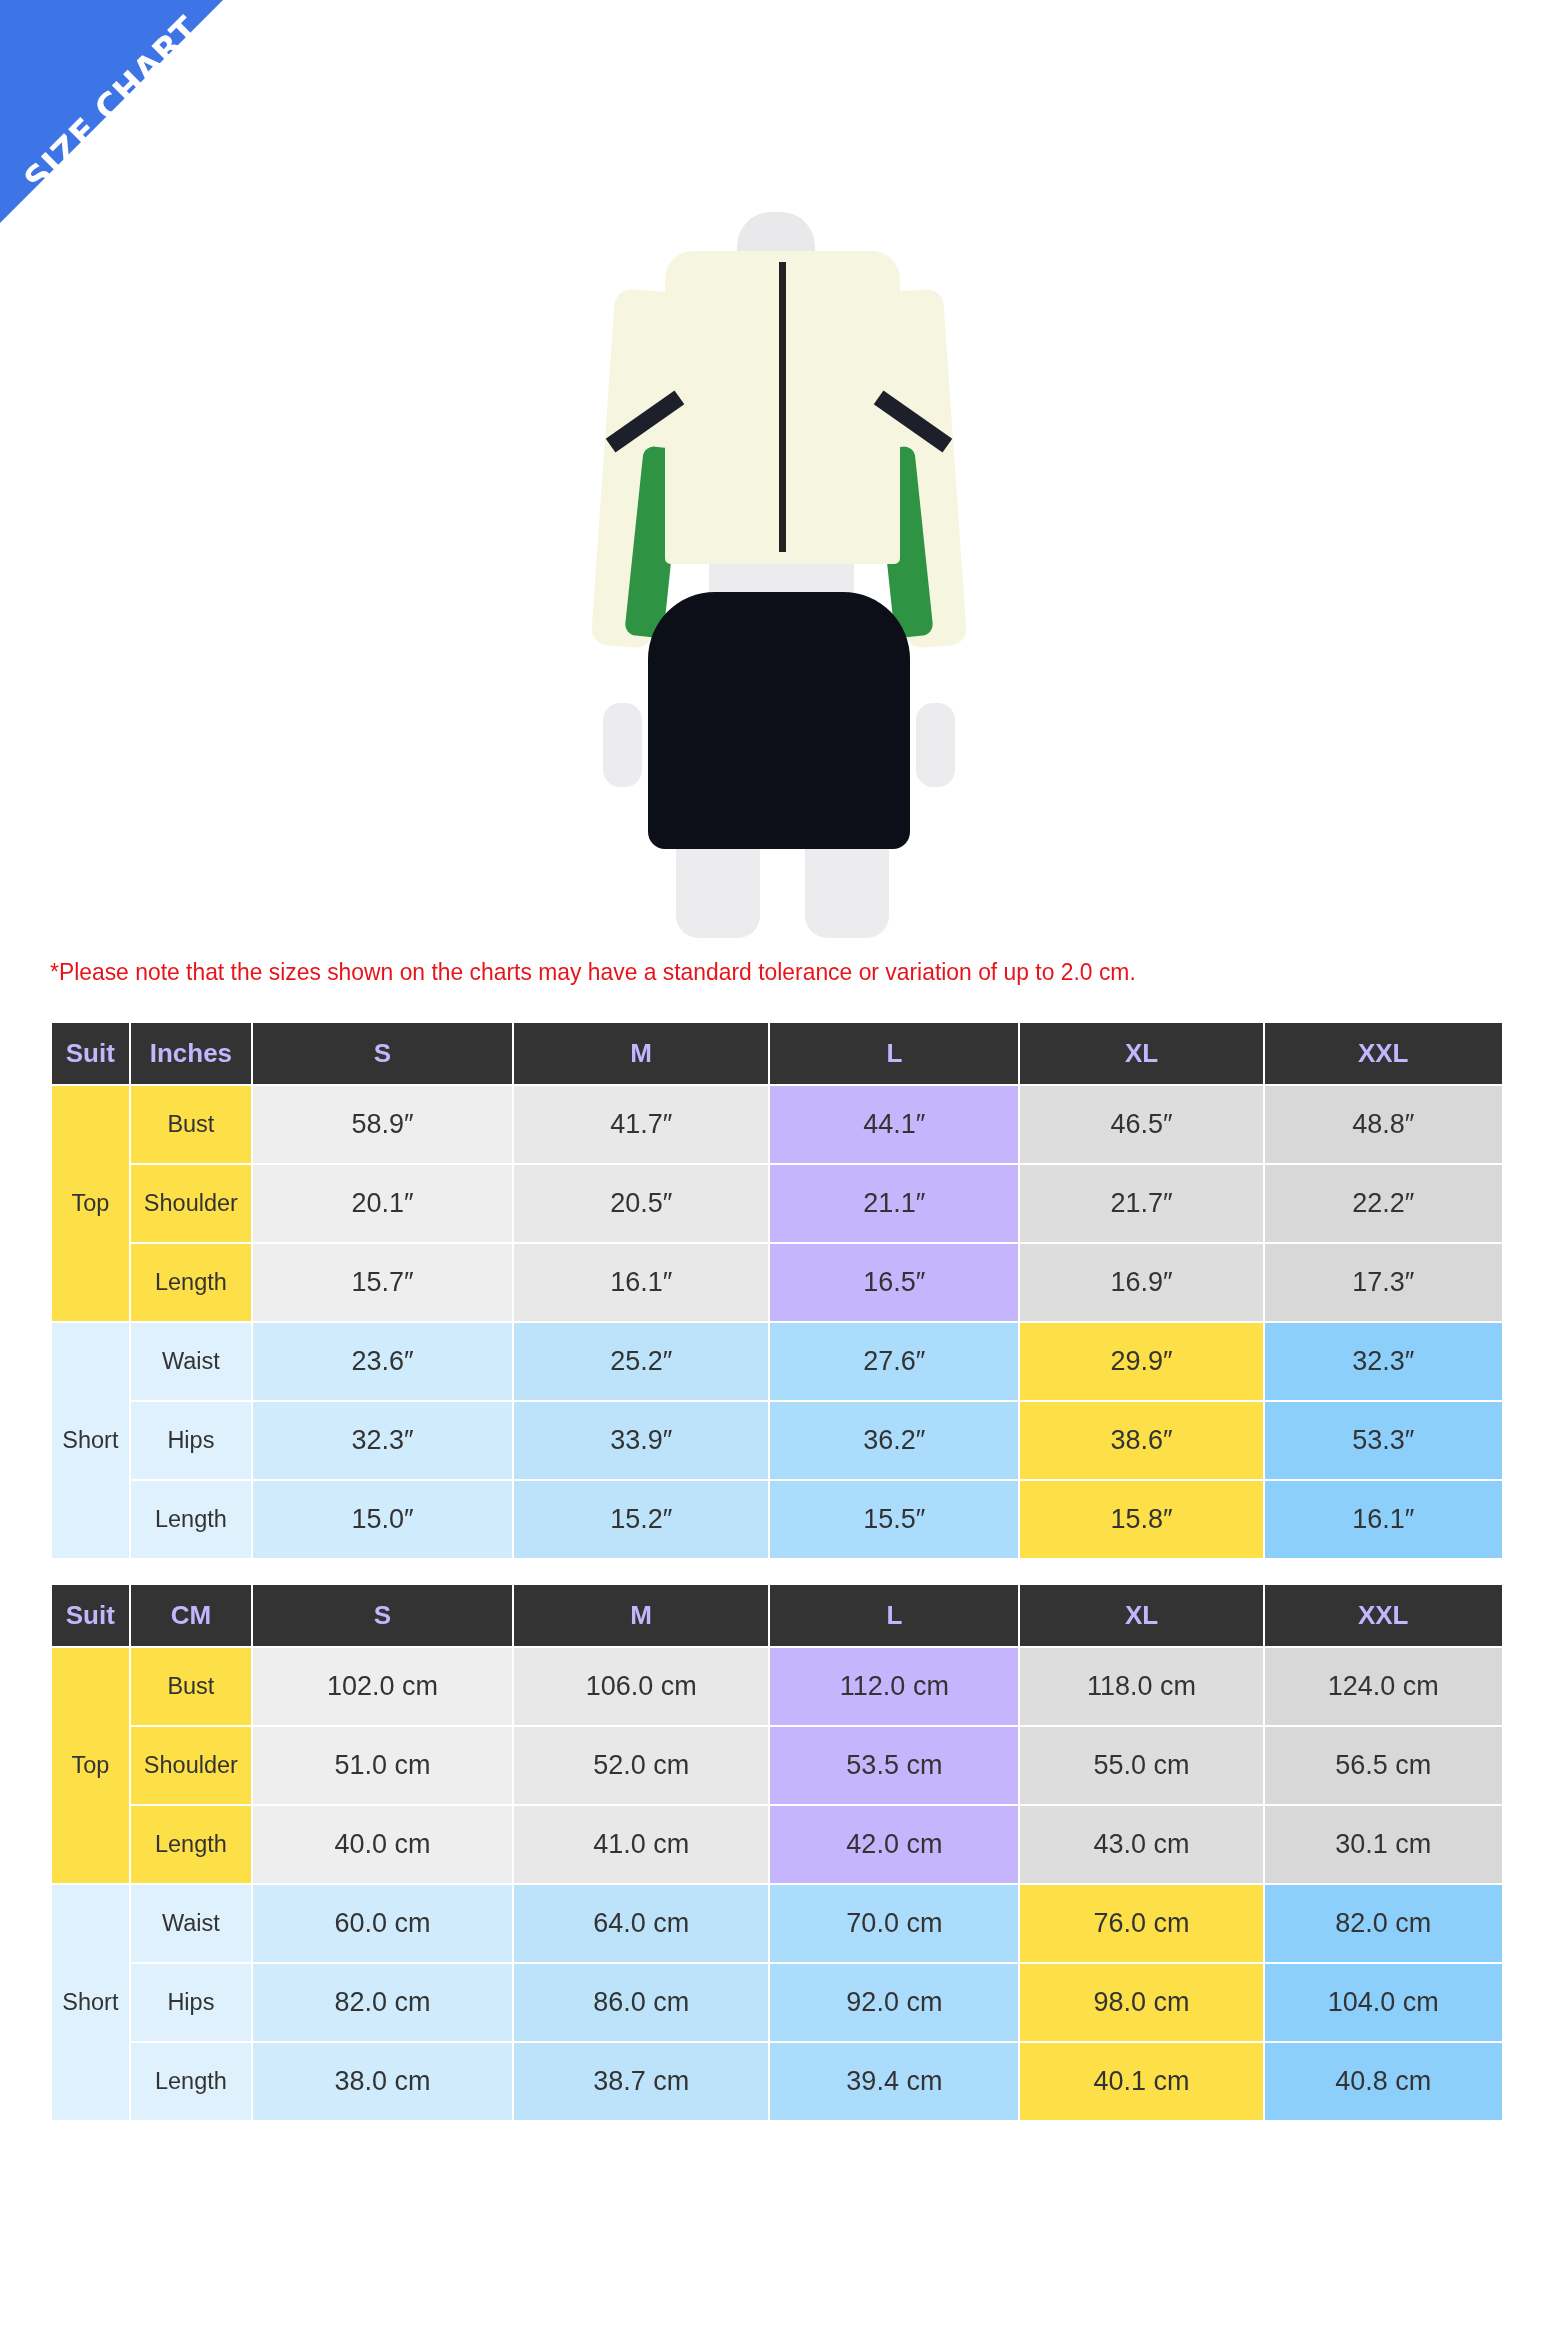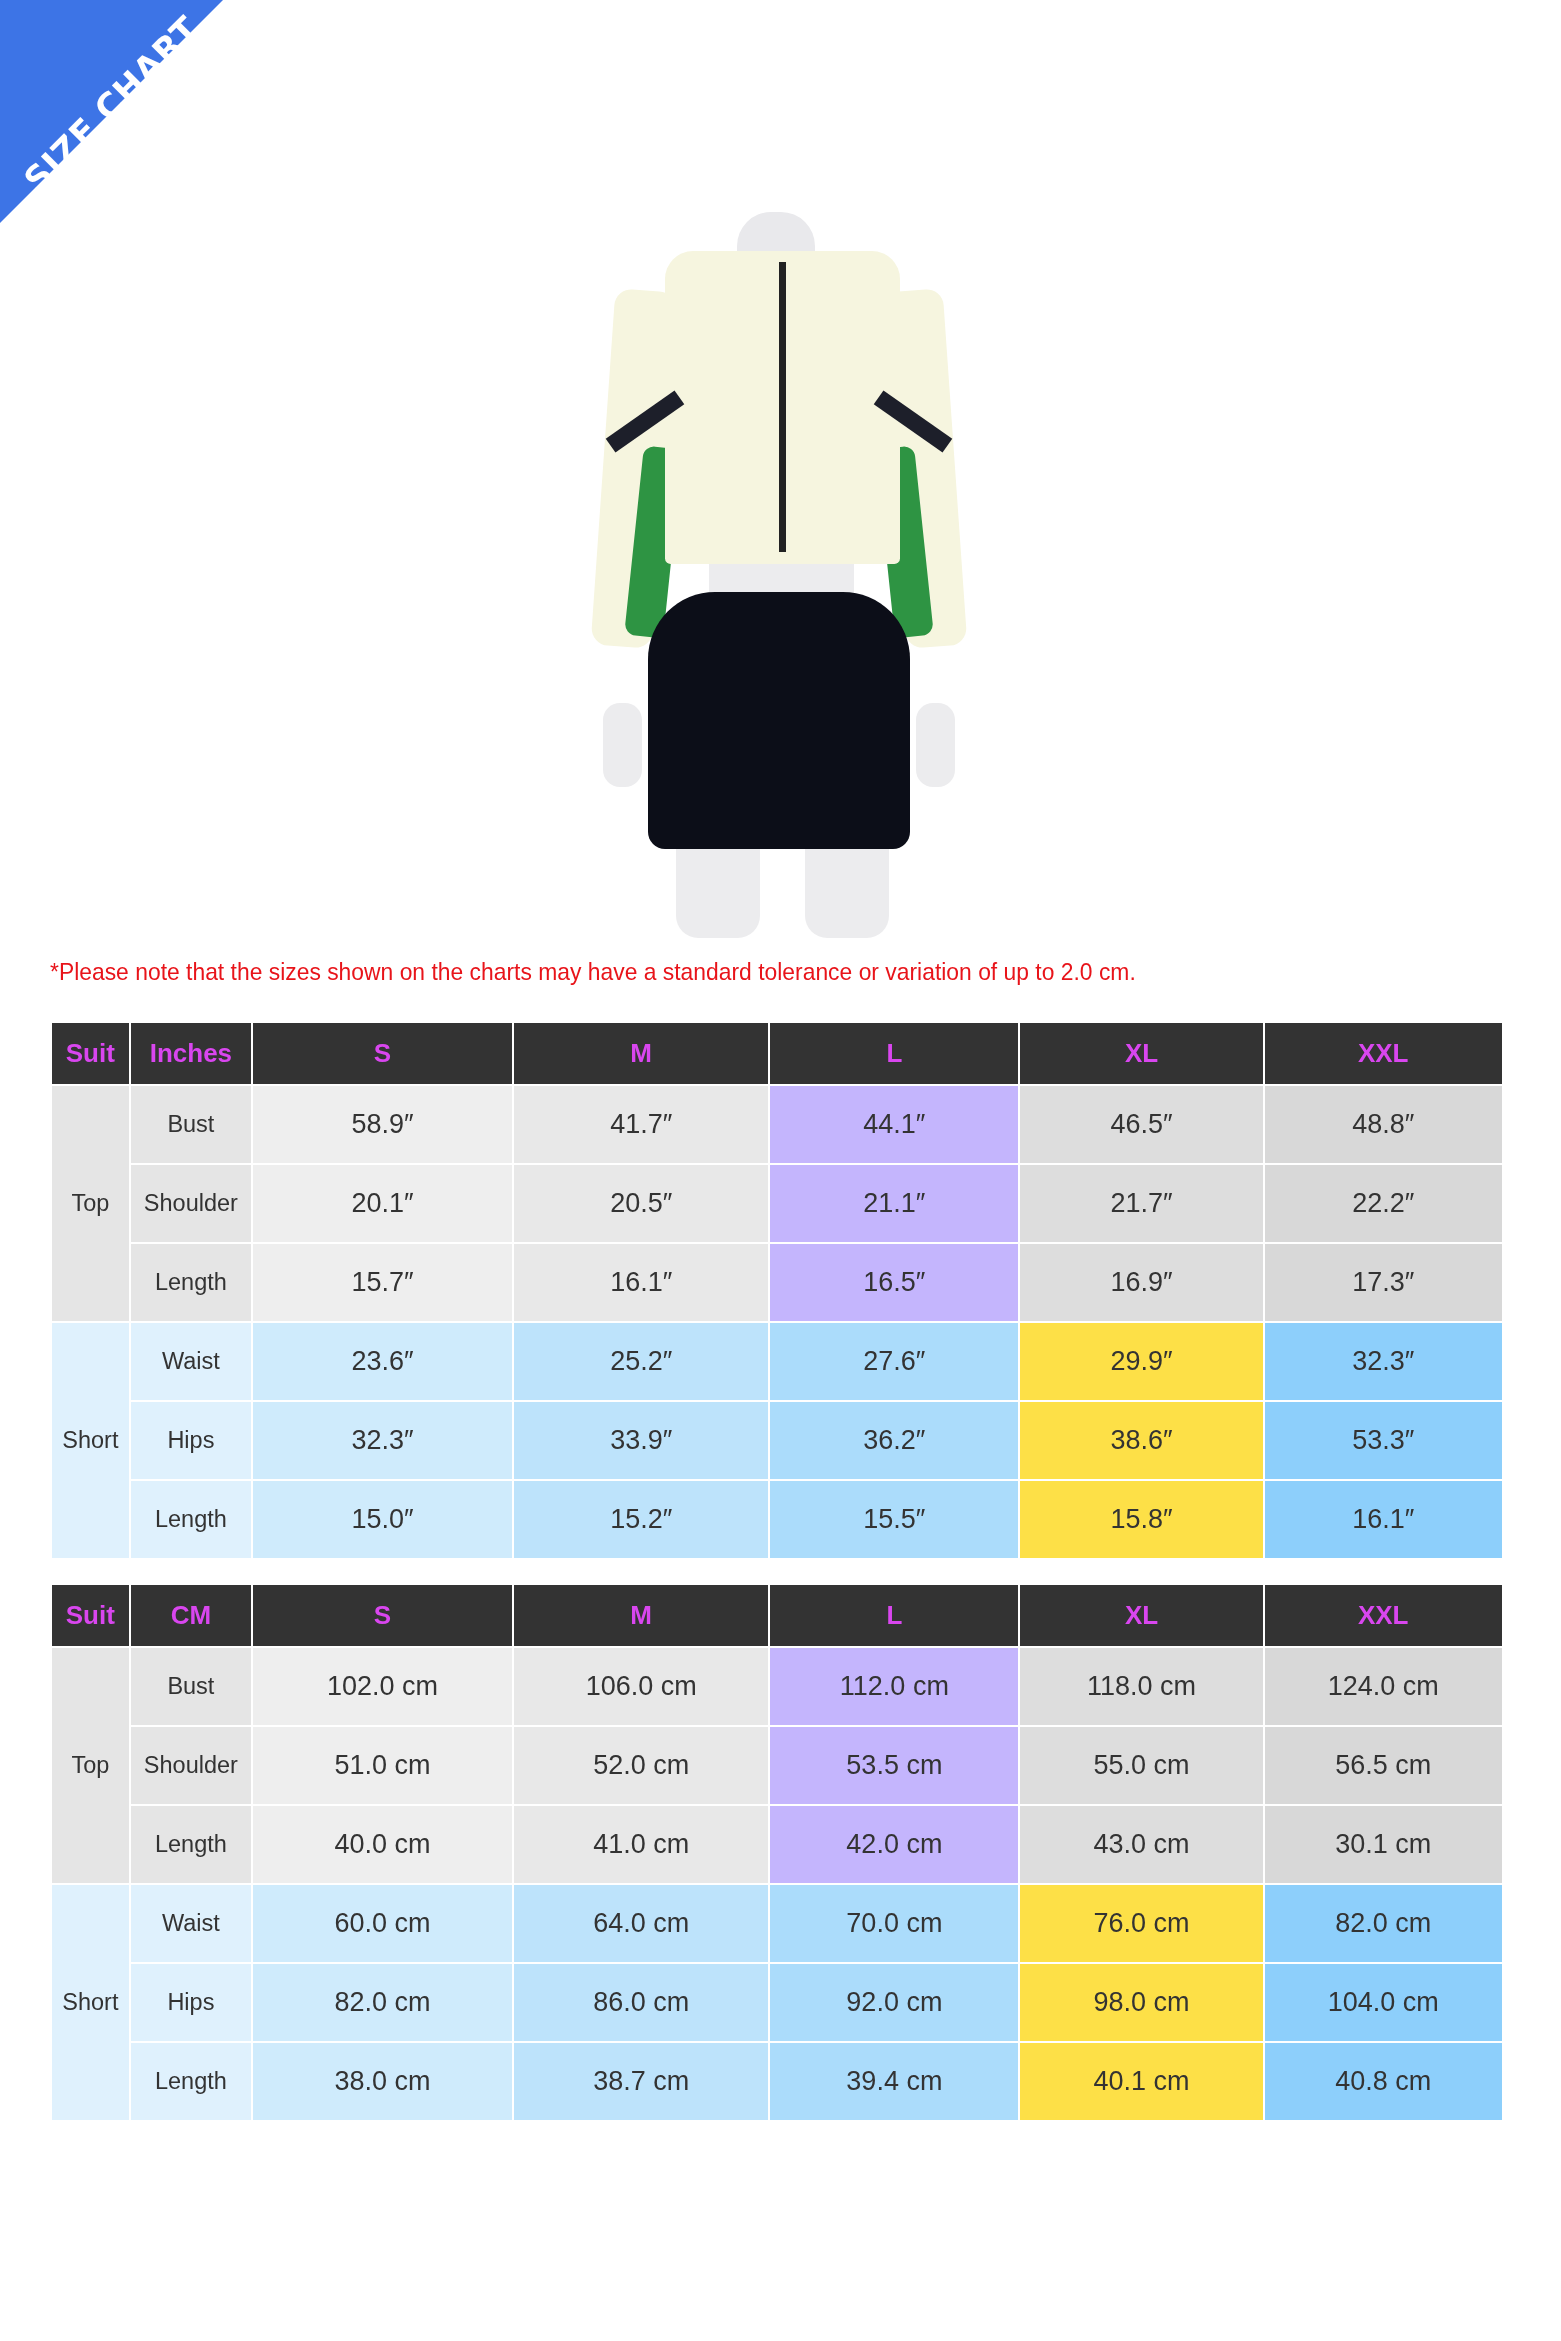--- a/index.html
+++ b/index.html
@@ -33,26 +33,26 @@
   .legs { position: absolute; left: 84px; top: 637px; width: 235px; height: 89px; }
   .leg { position: absolute; top: 0; width: 84px; height: 89px; background: #ececee; border-radius: 0 0 22.3px 22.3px; }
   .leg.l { left: 11.2px; } .leg.r { left: 140px; }
   .hand { position: absolute; top: 491px; width: 39px; height: 84px; background: #ececee; border-radius: 17px; }
   .hand.l { left: 22.3px; } .hand.r { left: 335px; }
 
   .note { position: absolute; left: 50px; top: 958px; font-size: 24.6px; color: #e8141a;
           font-family: "Liberation Sans", sans-serif; white-space: nowrap; transform: scaleX(0.93); transform-origin: left; }
 
   table.size { position: absolute; left: 52px; width: 1454px; border-collapse: separate; border-spacing: 2.2px; table-layout: fixed; margin-left: -2.2px; }
-  table.size th { background: #333333; color: #d946ef; font-weight: bold; font-size: 26px; height: 59px; text-align: center; }
+  table.size th { background: #333333; color: #c4b5fd; font-weight: bold; font-size: 26px; height: 59px; text-align: center; }
   table.size td { height: 75px; text-align: center; font-size: 27px; color: #333; }
   table.size td.label, table.size td.group { font-size: 23.5px; }
   .top-row td { background: linear-gradient(90deg, #f4f4f4 0%, #e6e6e6 55%, #d6d6d6 100%); background-attachment: local; }
   .short-row td { background: linear-gradient(90deg, #e2f3fd 0%, #bfe3fb 40%, #95d2fb 100%); }
-  .top-row td.c0, .top-row td.c1 { background: #e5e5e5; }
+  .top-row td.c0, .top-row td.c1 { background: #fde047; }
   .short-row td.c0, .short-row td.c1 { background: #dff1fd; }
   .top-row td.v0 { background: #eeeeee; } .top-row td.v1 { background: #e8e8e8; }
   .top-row td.v2 { background: #c4b5fd; } .top-row td.v3 { background: #dddddd; } .top-row td.v4 { background: #d8d8d8; }
   .short-row td.v0 { background: #cfebfc; } .short-row td.v1 { background: #bde3fb; }
   .short-row td.v2 { background: #abdcfb; } .short-row td.v3 { background: #fde047; } .short-row td.v4 { background: #8dcffb; }
 </style>
 </head>
 <body>
 
 <div class="banner">

